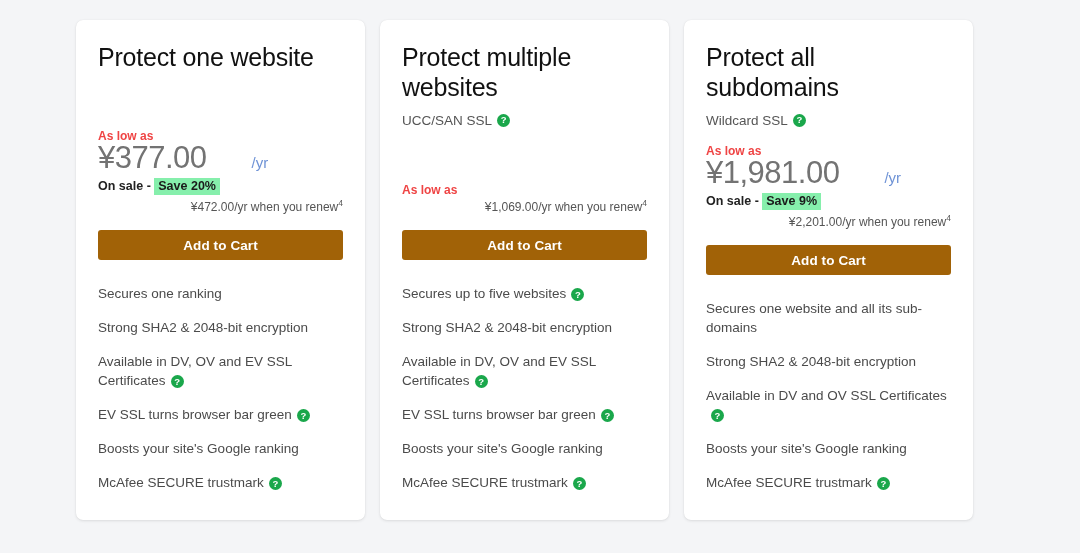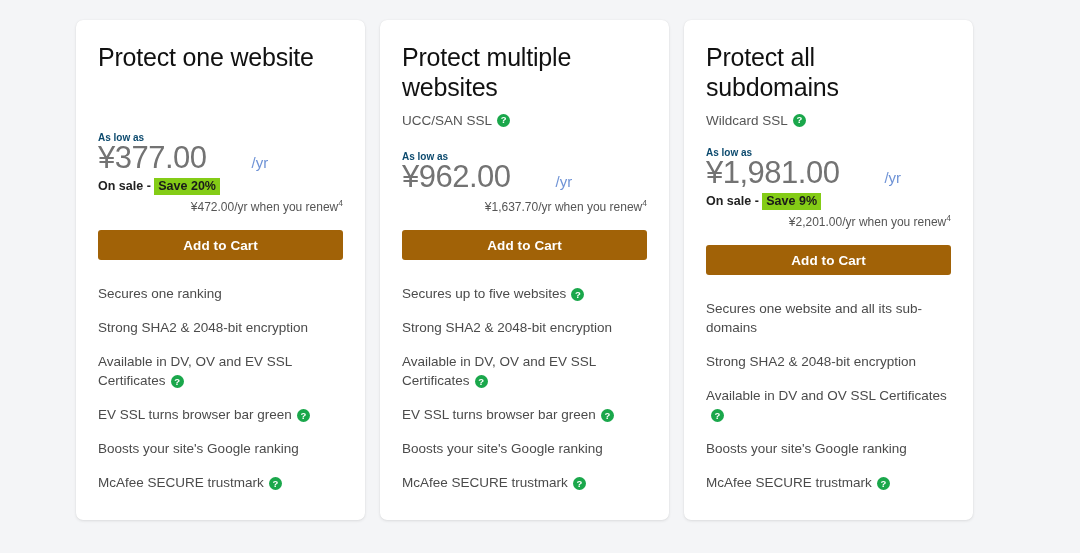--- a/index.html
+++ b/index.html
@@ -70,23 +70,23 @@
     margin-left: 5px;
     font-family: "Liberation Sans", sans-serif;
     cursor: pointer;
     position: relative;
     top: 0px;
   }
 
   .price-block { margin-top: auto; }
 
   .as-low-as {
-    font-size: 10px;
-    font-weight: bold;
-    color: #0c4a6e;
+    font-size: 12px;
+    font-weight: bold;
+    color: #ef4444;
     margin-bottom: 1px;
   }
 
   .price-line {
     color: #4a7bd4;
     line-height: 28px;
     white-space: nowrap;
     margin-bottom: 2px;
   }
 
@@ -104,21 +104,21 @@
   }
 
   .onsale-line {
     font-size: 12.5px;
     font-weight: bold;
     color: #222222;
     margin-bottom: 5px;
   }
 
   .save-badge {
-    background: #84cc16;
+    background: #86efac;
     padding: 1px 4px 2px 4px;
     color: #1a1a1a;
     font-weight: bold;
   }
 
   .renew-line {
     font-size: 12px;
     color: #555555;
     margin-bottom: 16px;
     text-align: right;
@@ -183,22 +183,21 @@
       </ul>
     </div>
     <div class="plan-card">
       <div class="plan-title">Protect multiple websites</div>
       <div class="plan-subtitle-row">
         <span>UCC/SAN SSL</span>
         <span class="help-icon">?</span>
       </div>
       <div class="price-block">
         <div class="as-low-as">As low as</div>
-        <div class="price-line"><span class="price-amount">¥962.00</span><span class="price-period">/yr</span></div>
-        <div class="renew-line"><span>¥1,637.70/yr when you renew</span><sup>4</sup></div>
+        <div class="renew-line"><span>¥1,069.00/yr when you renew</span><sup>4</sup></div>
         <button class="add-to-cart-button">Add to Cart</button>
       </div>
       <ul class="features-list">
         <li class="feature-item"><span class="feature-text">Secures up to five websites</span><span class="help-icon">?</span></li>
         <li class="feature-item"><span class="feature-text">Strong SHA2 &amp; 2048-bit encryption</span></li>
         <li class="feature-item"><span class="feature-text">Available in DV, OV and EV SSL Certificates</span><span class="help-icon">?</span></li>
         <li class="feature-item"><span class="feature-text">EV SSL turns browser bar green</span><span class="help-icon">?</span></li>
         <li class="feature-item"><span class="feature-text">Boosts your site's Google ranking</span></li>
         <li class="feature-item"><span class="feature-text">McAfee SECURE trustmark</span><span class="help-icon">?</span></li>
       </ul>

